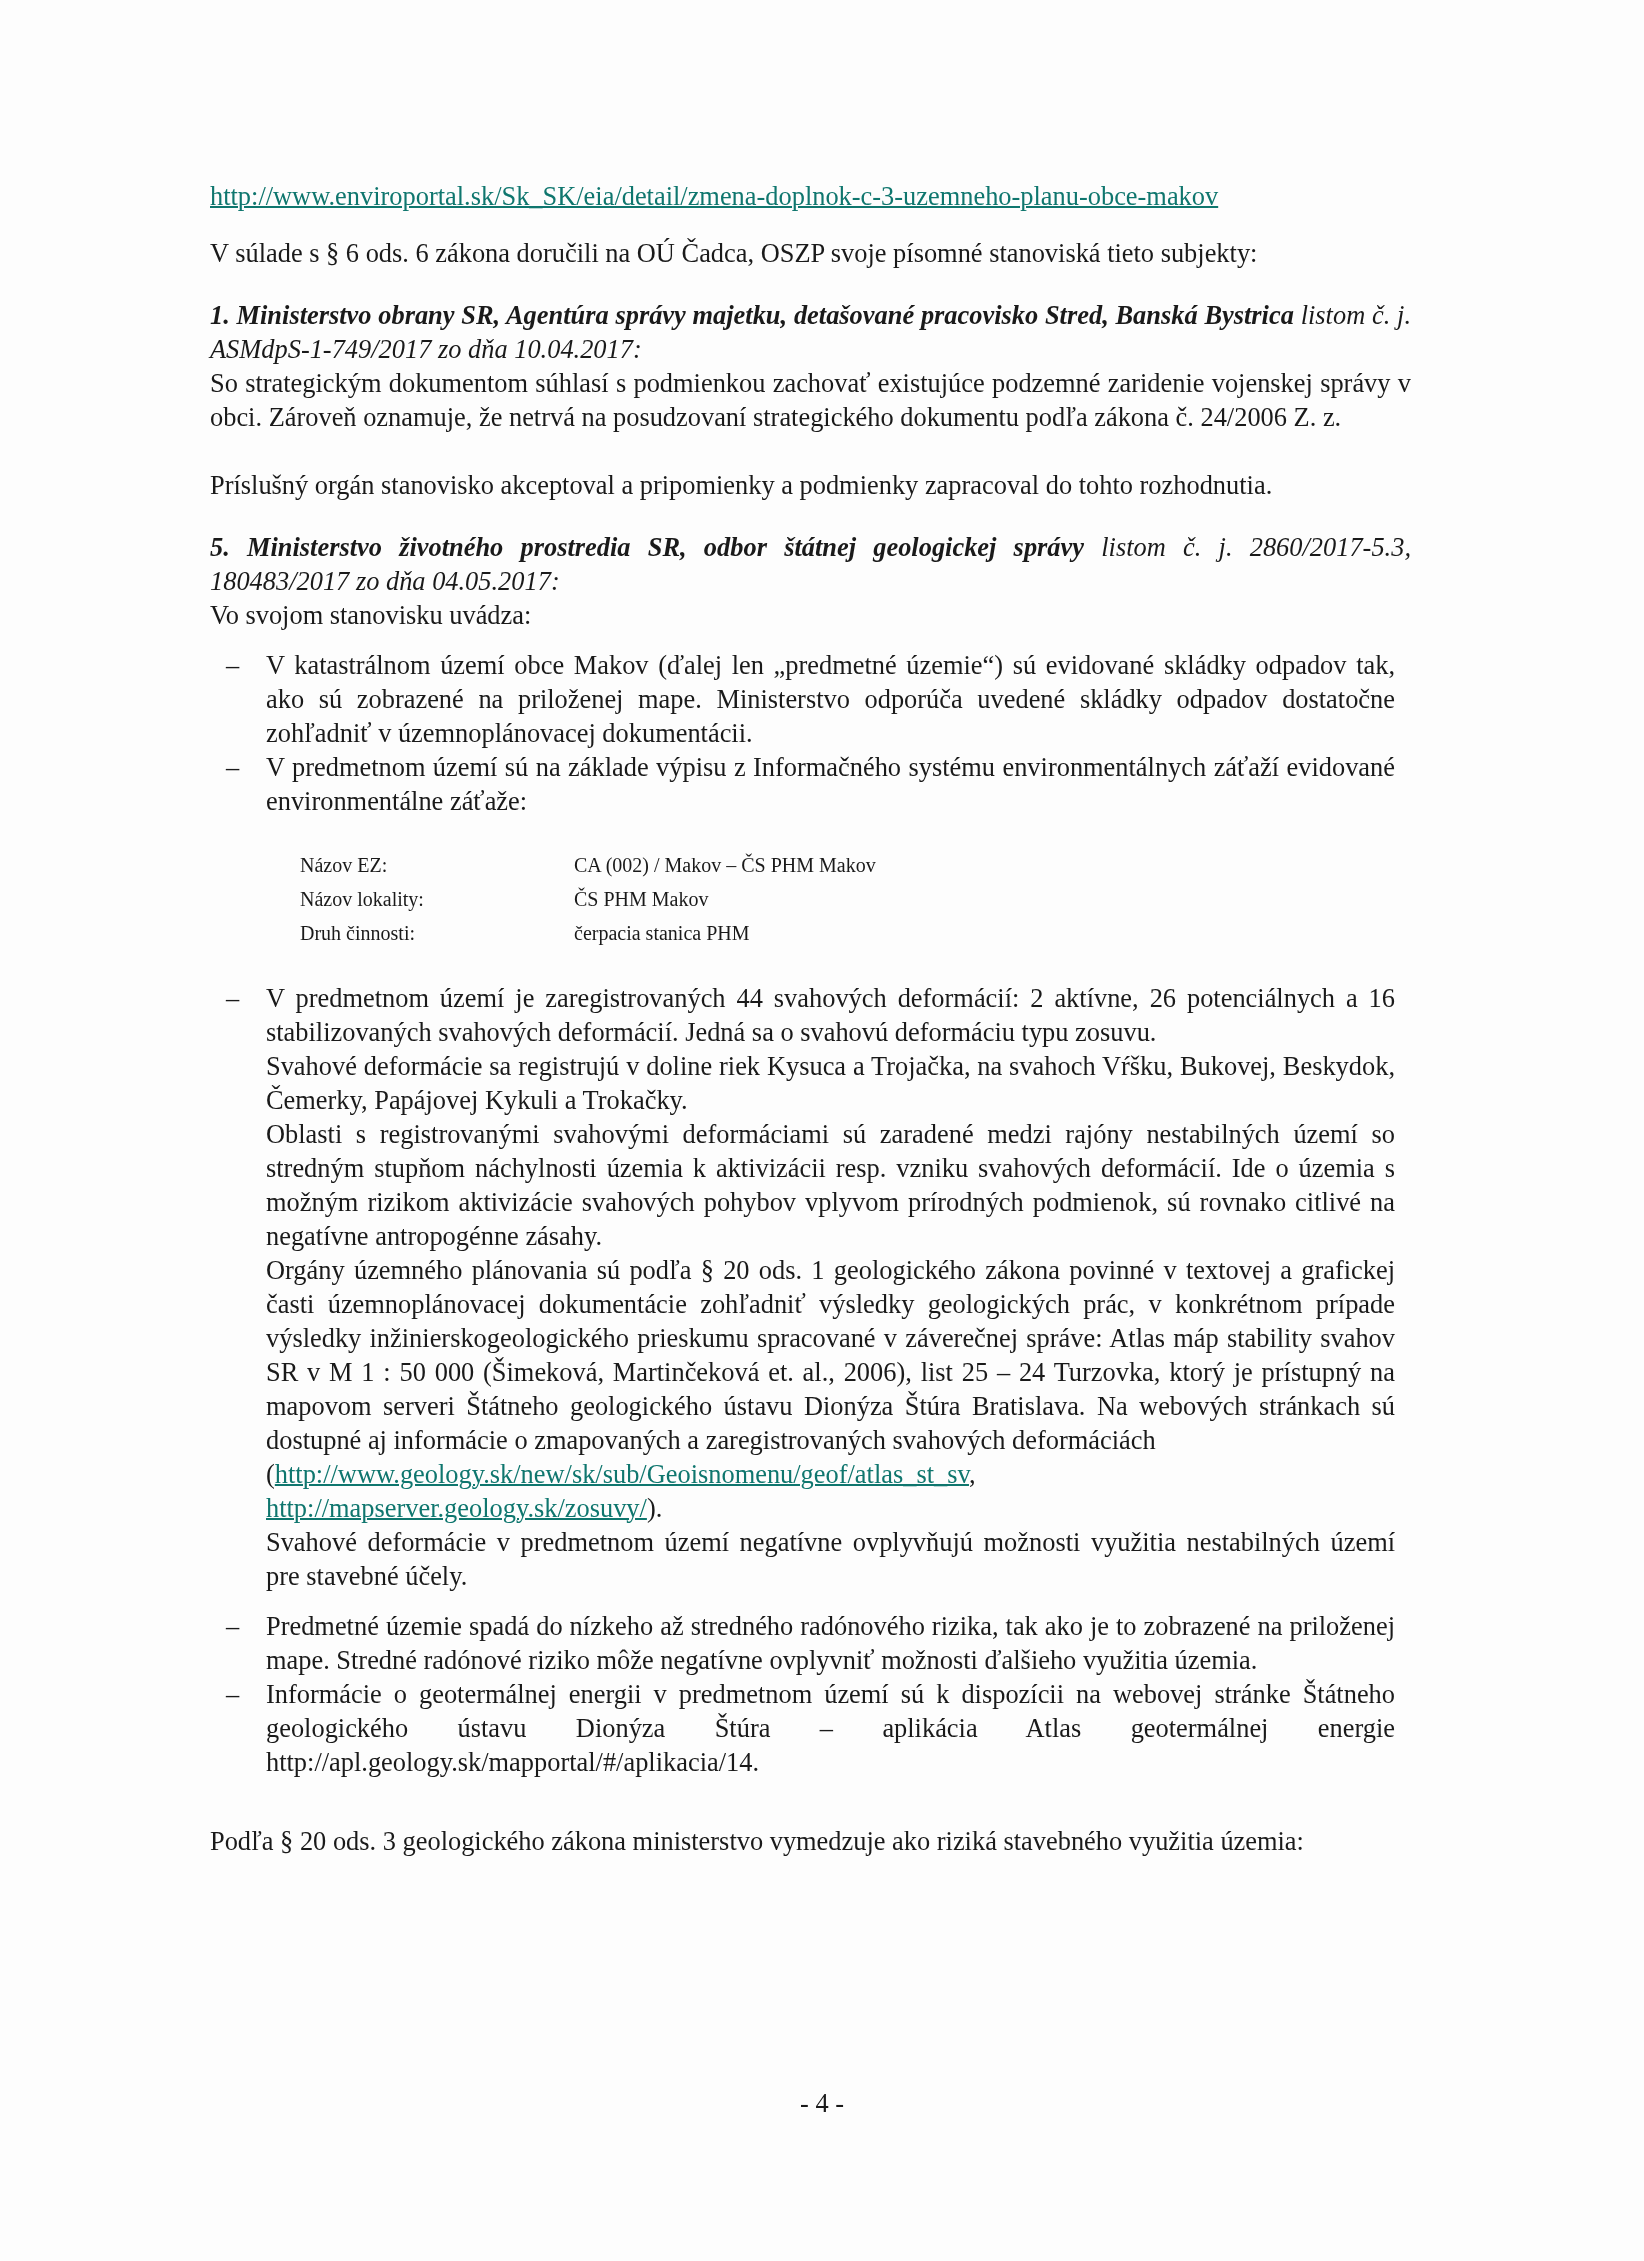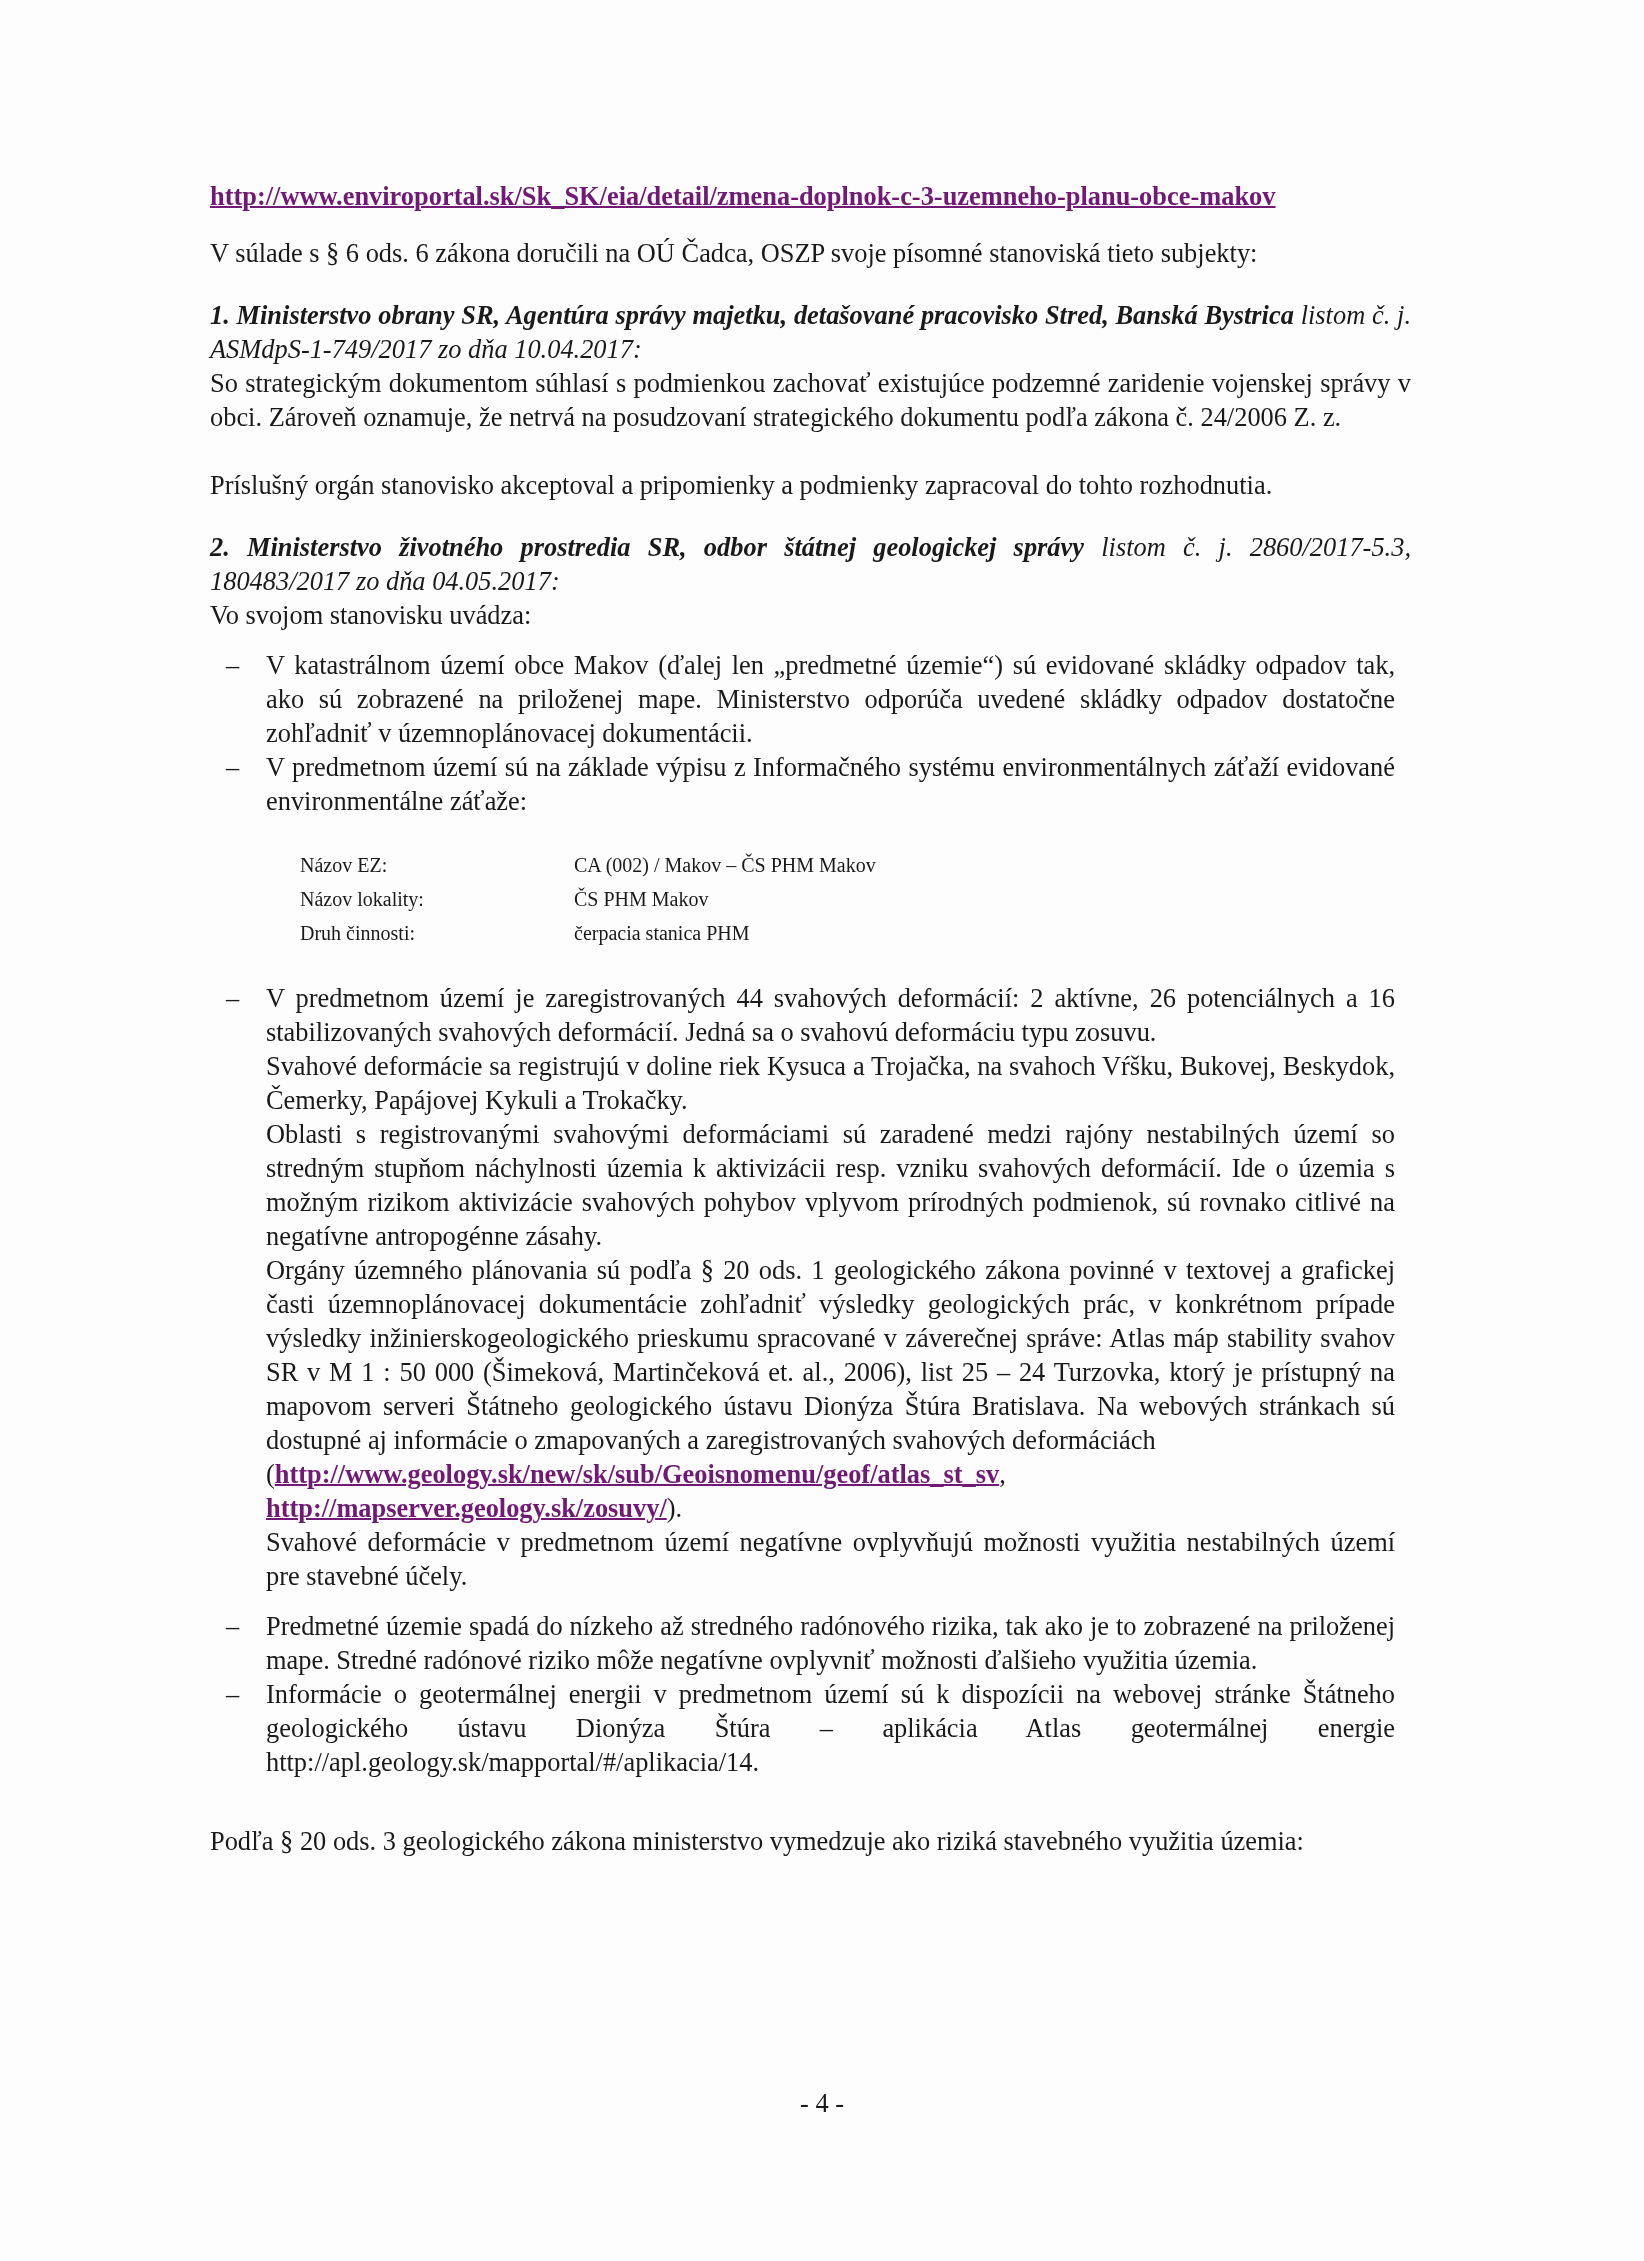--- a/index.html
+++ b/index.html
@@ -1,20 +1,20 @@
 <!DOCTYPE html>
 <html style="font-size:10.3px"><head>
 <meta charset="utf-8">
 <style>
   html, body { margin: 0; padding: 0; background: #ffffff; }
   body { width: 1644px; height: 2261px; position: relative; overflow: hidden;
          font-family: "Liberation Serif", "DejaVu Serif", serif; color: #1a1a1a; }
   .page { position: absolute; left: 0; top: 0; width: 1644px; height: 2261px; background: #fdfdfd; }
   .content { position: absolute; left: 210px; top: 174px; width: 1201px; font-size: 26.4px; line-height: 34px; }
-  .link { color: #701a75; text-decoration: underline; text-decoration-thickness: 1.9px; font-weight: bold; }
+  .link { color: #0f766e; text-decoration: underline; text-decoration-thickness: 1.9px; }
   p { margin: 0; text-align: justify; }
   .url-line { margin-top: 5.2px; }
   .intro { margin-top: 23px; }
   .sec-head { font-style: italic; margin-top: 28px; }
   .sec-head b { font-weight: bold; }
   .concl { margin-top: 34px; }
   ul.dash { list-style: none; margin: 16px; padding: 0; }
   ul.dash li { position: relative; padding-left: 40px; text-align: justify; }
   ul.dash li::before { content: "–"; position: absolute; left: 0; }
   .table-ez { margin: 30px 0 31px 90px; border-collapse: collapse; font-size: 20px; line-height: 34px; }
@@ -37,21 +37,21 @@
     <p class="intro">V súlade s § 6 ods. 6 zákona doručili na OÚ Čadca, OSZP svoje písomné stanoviská tieto subjekty:</p>
 
     <p class="sec-head">
       <b>1. Ministerstvo obrany SR, Agentúra správy majetku, detašované pracovisko Stred, Banská Bystrica</b>
       <span>listom č. j. ASMdpS-1-749/2017 zo dňa 10.04.2017:</span>
     </p>
     <p>So strategickým dokumentom súhlasí s podmienkou zachovať existujúce podzemné zaridenie vojenskej správy v obci. Zároveň oznamuje, že netrvá na posudzovaní strategického dokumentu podľa zákona č. 24/2006 Z. z.</p>
     <p class="concl">Príslušný orgán stanovisko akceptoval a pripomienky a podmienky zapracoval do tohto rozhodnutia.</p>
 
     <p class="sec-head">
-      <b>2. Ministerstvo životného prostredia SR, odbor štátnej geologickej správy</b>
+      <b>5. Ministerstvo životného prostredia SR, odbor štátnej geologickej správy</b>
       <span>listom č. j. 2860/2017-5.3, 180483/2017 zo dňa 04.05.2017:</span>
     </p>
     <p>Vo svojom stanovisku uvádza:</p>
 
     <ul class="dash">
       <li>V katastrálnom území obce Makov (ďalej len „predmetné územie“) sú evidované skládky odpadov tak, ako sú zobrazené na priloženej mape. Ministerstvo odporúča uvedené skládky odpadov dostatočne zohľadniť v územnoplánovacej dokumentácii.</li>
       <li>V predmetnom území sú na základe výpisu z Informačného systému environmentálnych záťaží evidované environmentálne záťaže:</li>
     </ul>
 
     <table class="table-ez">

